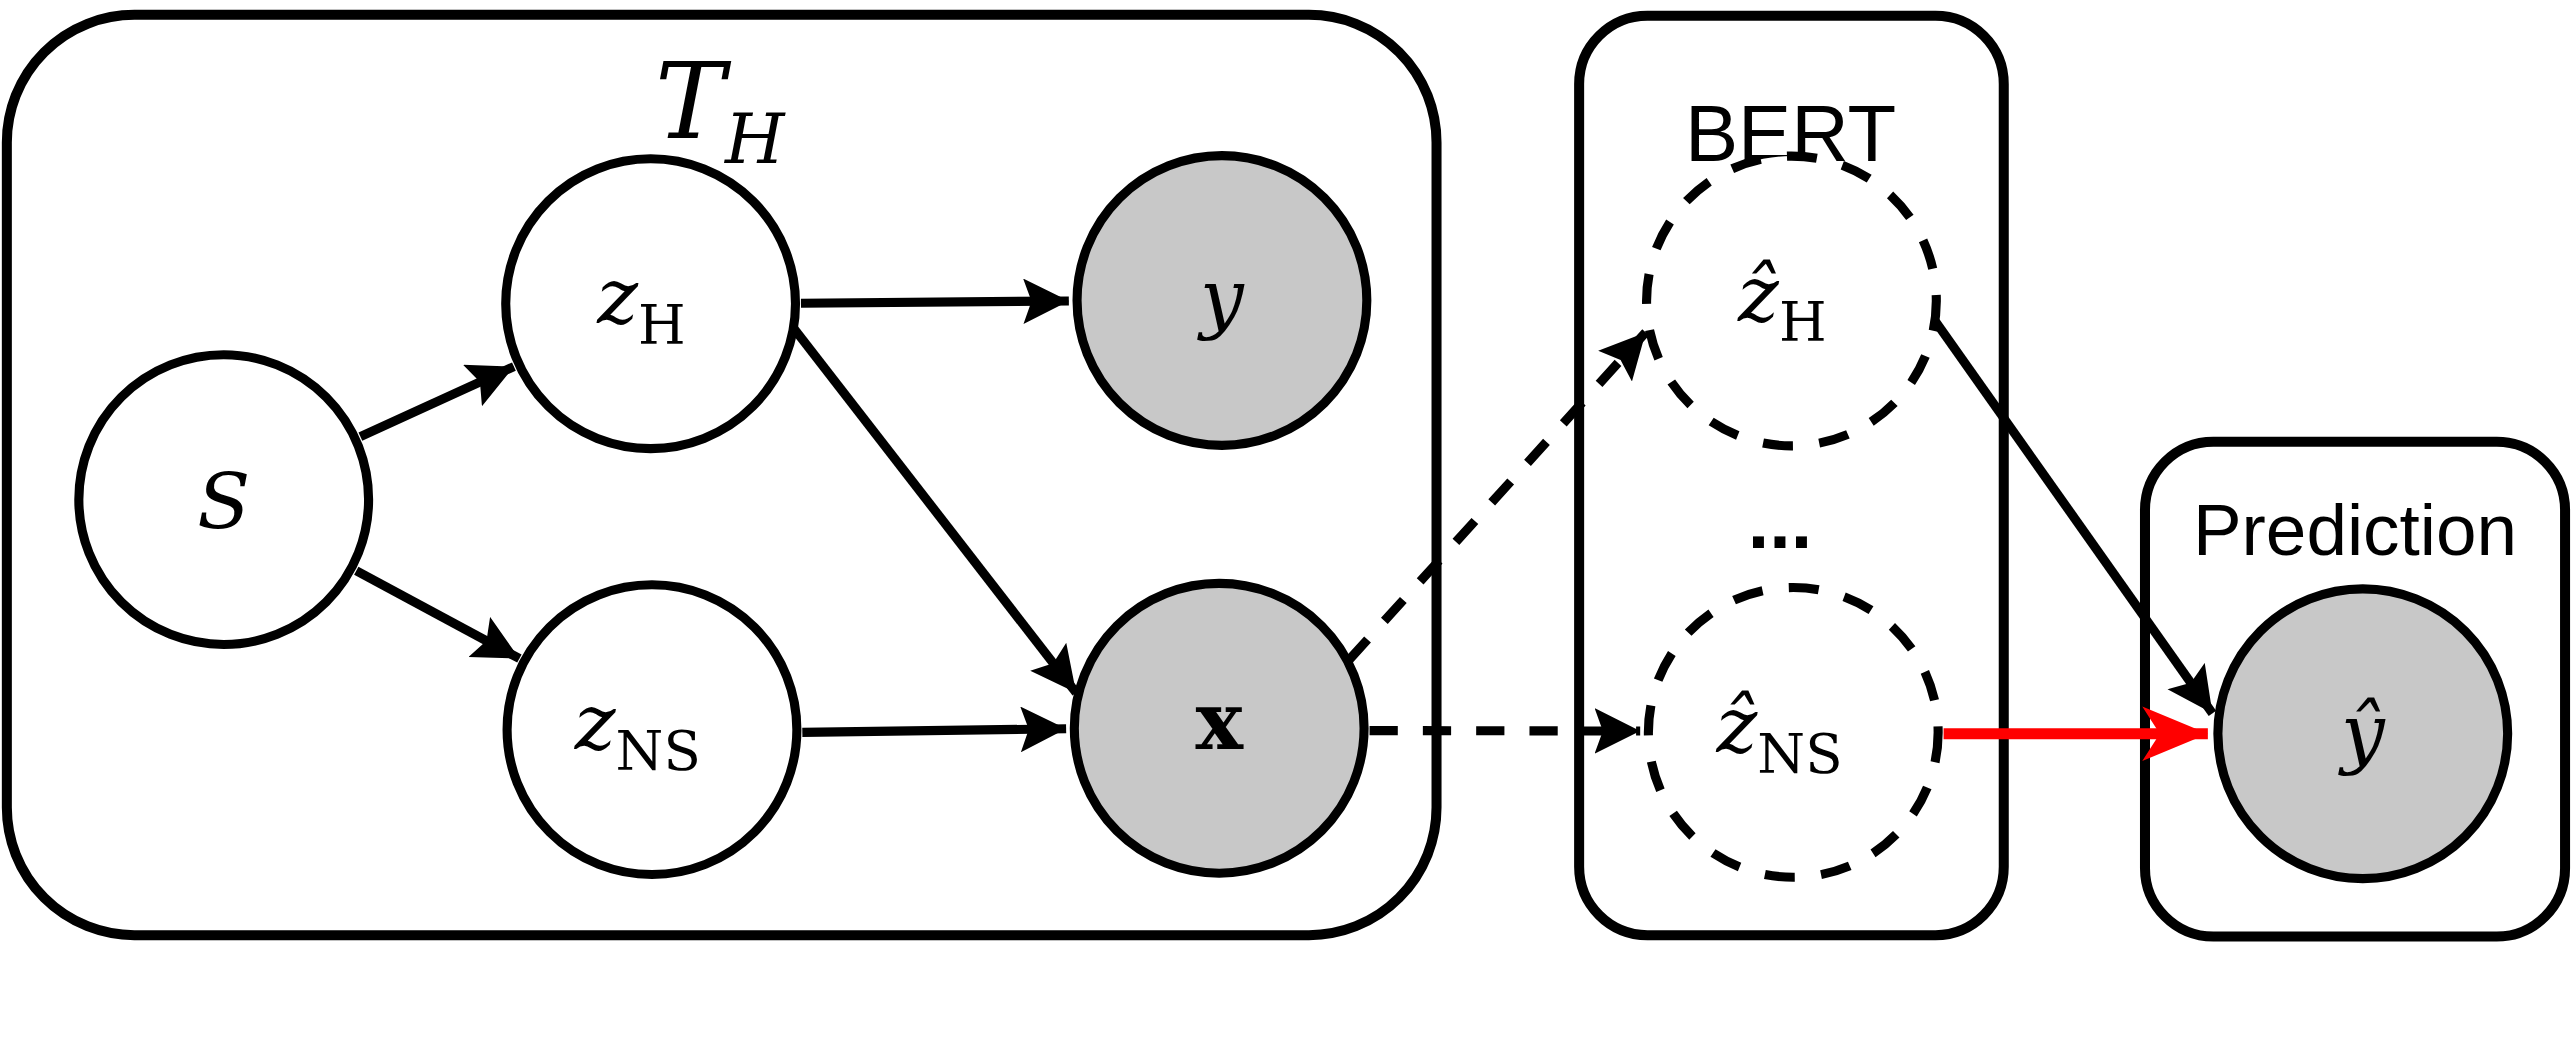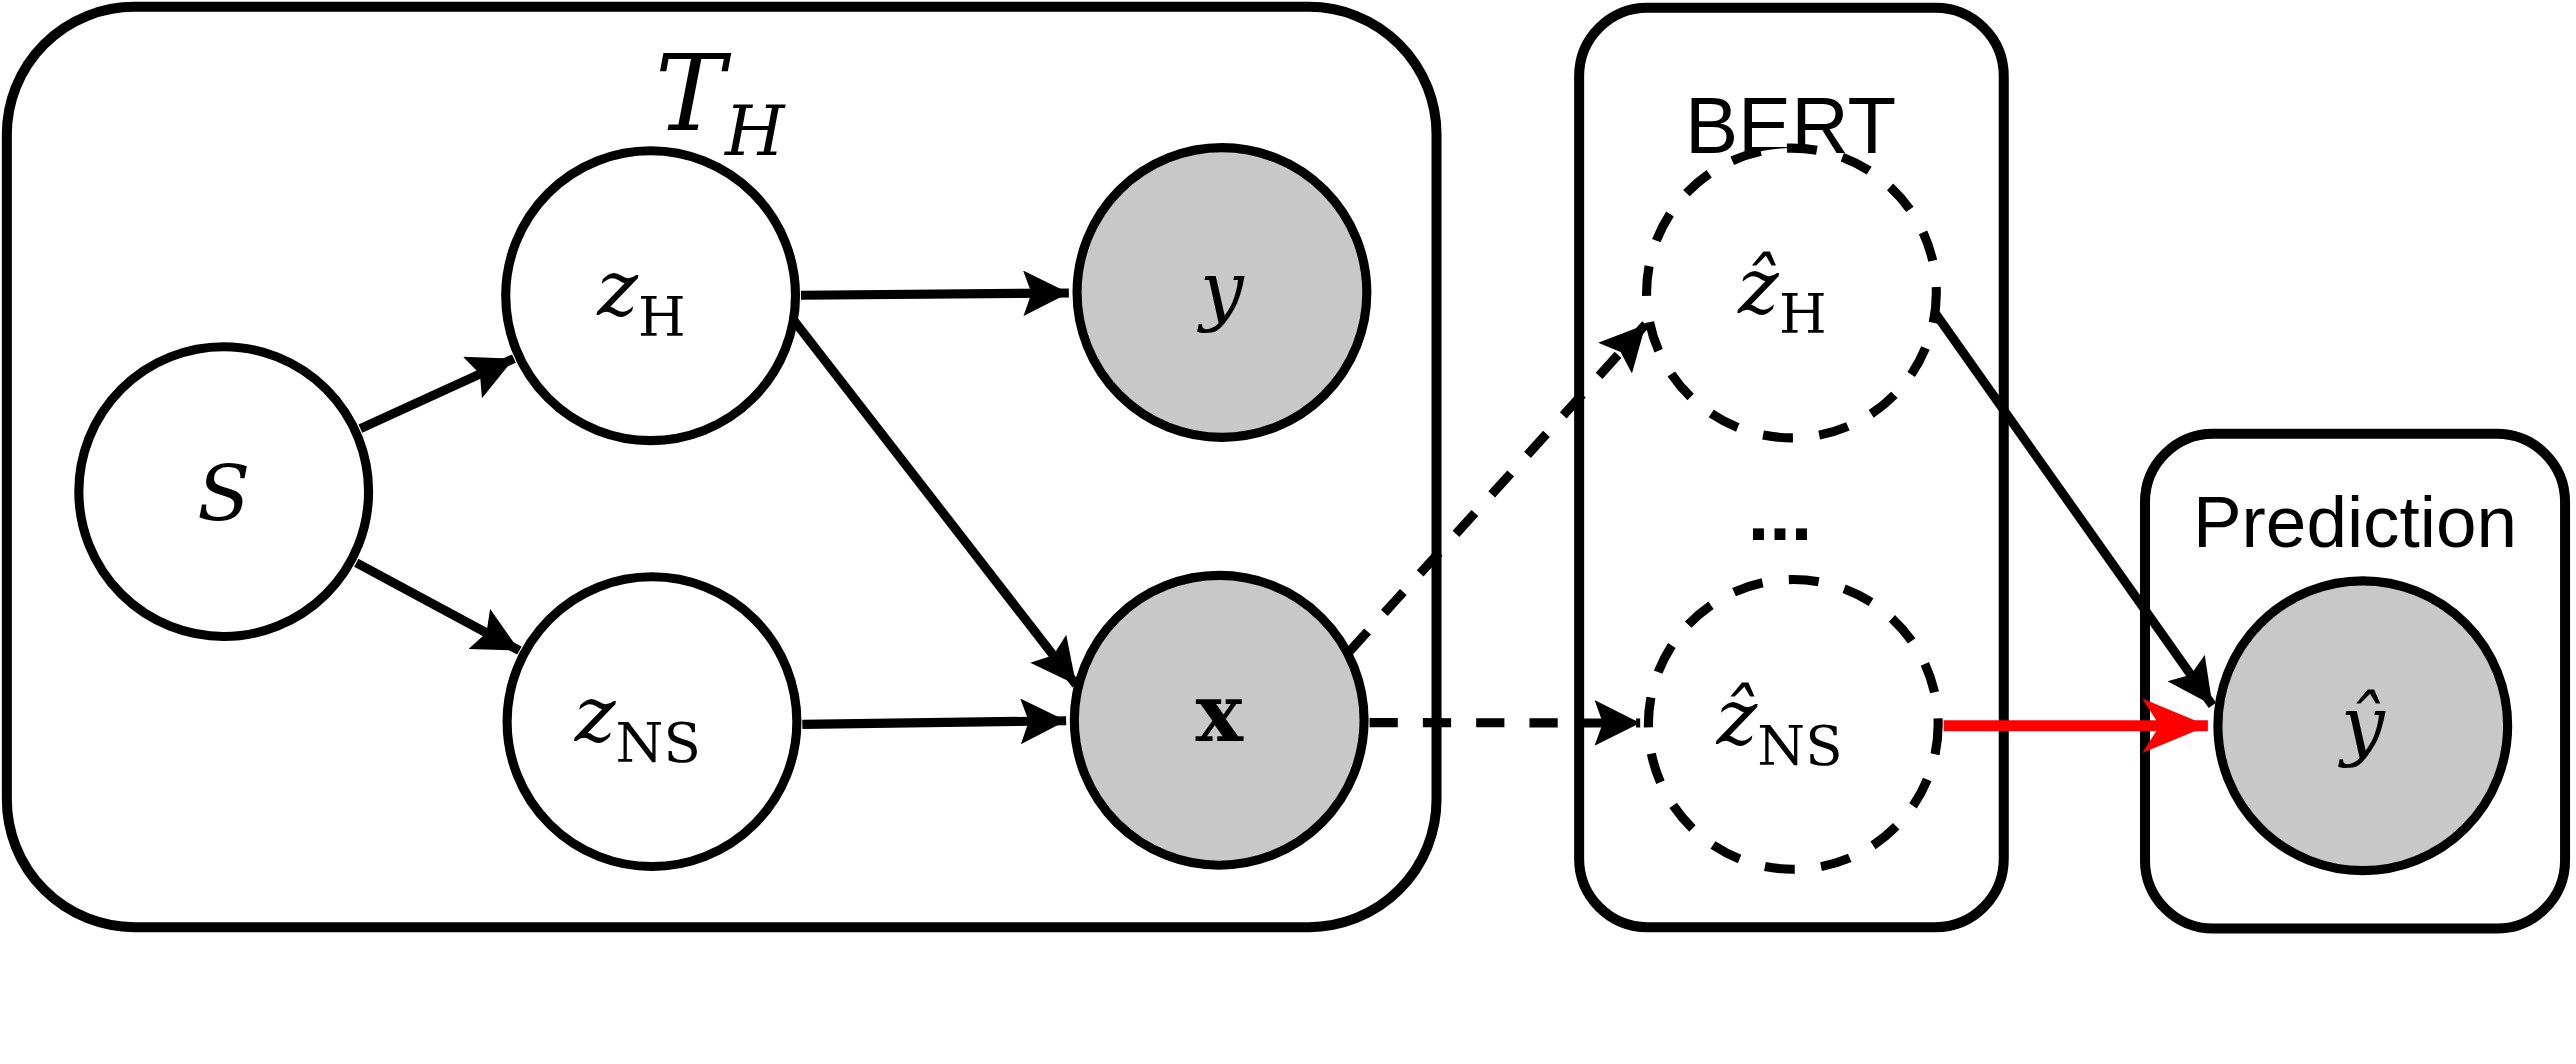--- a/index.html
+++ b/index.html
@@ -1,16 +1,16 @@
 <!DOCTYPE html>
 <html style="font-size:8.2px"><head>
 <meta charset="utf-8">
 <style>
   html,body{margin:0;padding:0;background:#ffffff;}
-  .diagram-wrap{width:100%;}
+  .diagram-wrap{width:100%;margin-top:8px;}
   svg{display:block;width:100%;height:auto;}
   .box{fill:none;stroke:#000;stroke-width:22;}
   .node{stroke:#000;stroke-width:20;}
   .node-open{fill:#ffffff;}
   .node-dashed{fill:#ffffff;stroke-dasharray:66 58;}
   .edge{stroke:#000;stroke-width:20;fill:none;}
   .edge-dashed{stroke-dasharray:62 55;}
   .edge-red{stroke-width:24;fill:none;}
   .mathlbl{font-family:"DejaVu Serif", serif;font-style:italic;fill:#000;}
   .mathsub{font-style:normal;}

